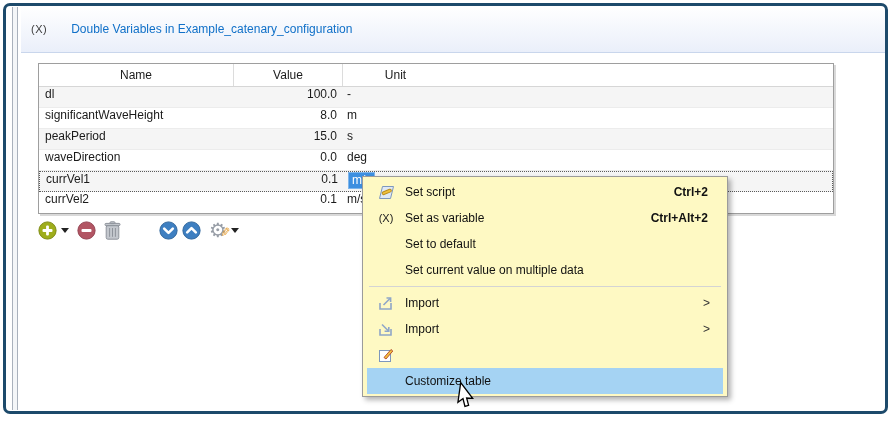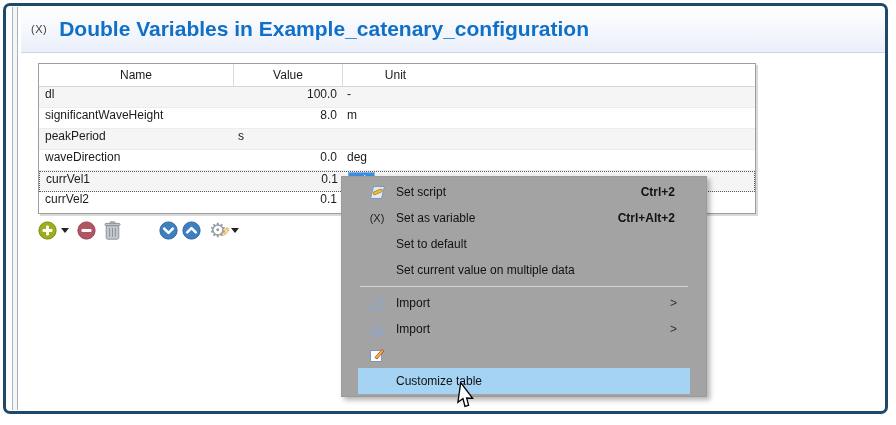--- a/index.html
+++ b/index.html
@@ -13,24 +13,24 @@
 
   
   .splitter { position:absolute; left:12px; top:7px; bottom:15px; width:6px;
               border-left:1px solid #a9b1bc; border-right:1px solid #a9b1bc; background:#f4f6f8; }
 
   
   .titlebar { position:absolute; left:21px; top:6px; right:11px; height:47px;
               background:linear-gradient(#ffffff, #eaeffa);
               border-bottom:1px solid #c9d6ec; display:flex; align-items:center; }
   .var-badge { font-size:11px; color:#3d3d3d; margin-left:10px; letter-spacing:0.5px; }
-  .title { font-size:21px; font-weight:bold; color:#1070c8; margin-left:12px; }
-
-  
-  .table-wrap { position:absolute; left:38px; top:63px; width:718px;
+  .title { font-size:12px; font-weight:normal; color:#1070c8; margin-left:24px; }
+
+  
+  .table-wrap { position:absolute; left:38px; top:63px; width:796px;
                 background:#fff; border:1px solid #9e9e9e;
                 box-shadow:2px 2px 0 rgba(170,170,170,.45); font-size:12px; color:#1a1a1a; }
   .thead { display:flex; height:23px; align-items:center; background:#fff; border-bottom:1px solid #d6d6d6; }
   .th { text-align:center; height:100%; line-height:22px; border-right:1px solid #dcdcdc; }
   .th:last-child { border-right:none; }
   .trow { display:flex; height:21px; align-items:flex-start; border-bottom:1px solid #ececec; }
   .trow:last-child { border-bottom:none; }
   .trow.stripe { background:#f5f5f5; }
   .trow.selected { border:1px dotted #5a5a5a; }
   .c-name { width:195px; padding-left:6px; }
@@ -45,23 +45,23 @@
   .toolbar { position:absolute; left:38px; top:220px; display:flex; align-items:center; }
   .tbtn { display:inline-flex; align-items:center; justify-content:center; cursor:default; }
   .caret { width:0; height:0; border-left:4px solid transparent; border-right:4px solid transparent;
            border-top:5px solid #222; margin-left:4px; }
   .gear-glyph { font-size:20px; color:#979da6; line-height:20px; font-family:"DejaVu Sans",sans-serif; position:relative; }
   .gear-pencil { position:absolute; right:-3px; bottom:-2px; font-size:12px; color:#e49a2d;
                  transform:rotate(85deg); font-family:"DejaVu Sans",sans-serif; }
   .sp8 { margin-left:8px; } .sp36 { margin-left:38px; } .sp4 { margin-left:4px; }
 
   
-  .menu { position:absolute; left:341px; top:176px; width:366px; background:#a3a3a3;
+  .menu { position:absolute; left:362px; top:176px; width:366px; background:#fef9c3;
           border:1px solid #9b9b9b; box-shadow:3px 3px 5px rgba(0,0,0,.30);
-          font-size:12px; color:#111; padding:2px 16px; }
+          font-size:12px; color:#111; padding:2px 4px; }
   .mi { display:flex; align-items:center; height:26px; }
   .mi .ic { width:38px; display:flex; justify-content:center; align-items:center; flex:none; }
   .mi .lbl { flex:1; }
   .mi .sc { padding-right:15px; color:#111;font-weight:bold; }
   .mi .sub { padding-right:13px; color:#333; font-size:12px; }
   .mi.hl { background:#a5d3f3; }
   .msep { height:1px; background:#d4d4d4; margin:3px 2px; }
   .xicon { font-size:11px; color:#222; }
 
   
@@ -93,20 +93,21 @@
       <div class="c-desc"></div>
     </div>
     <div class="trow">
       <div class="c-name">significantWaveHeight</div>
       <div class="c-value">8.0</div>
       <div class="c-unit">m</div>
       <div class="c-desc"></div>
     </div>
     <div class="trow stripe">
       <div class="c-name">peakPeriod</div>
+      <div class="c-value">15.0</div>
       <div class="c-unit">s</div>
       <div class="c-desc"></div>
     </div>
     <div class="trow">
       <div class="c-name">waveDirection</div>
       <div class="c-value">0.0</div>
       <div class="c-unit">deg</div>
       <div class="c-desc"></div>
     </div>
     <div class="trow stripe selected">

